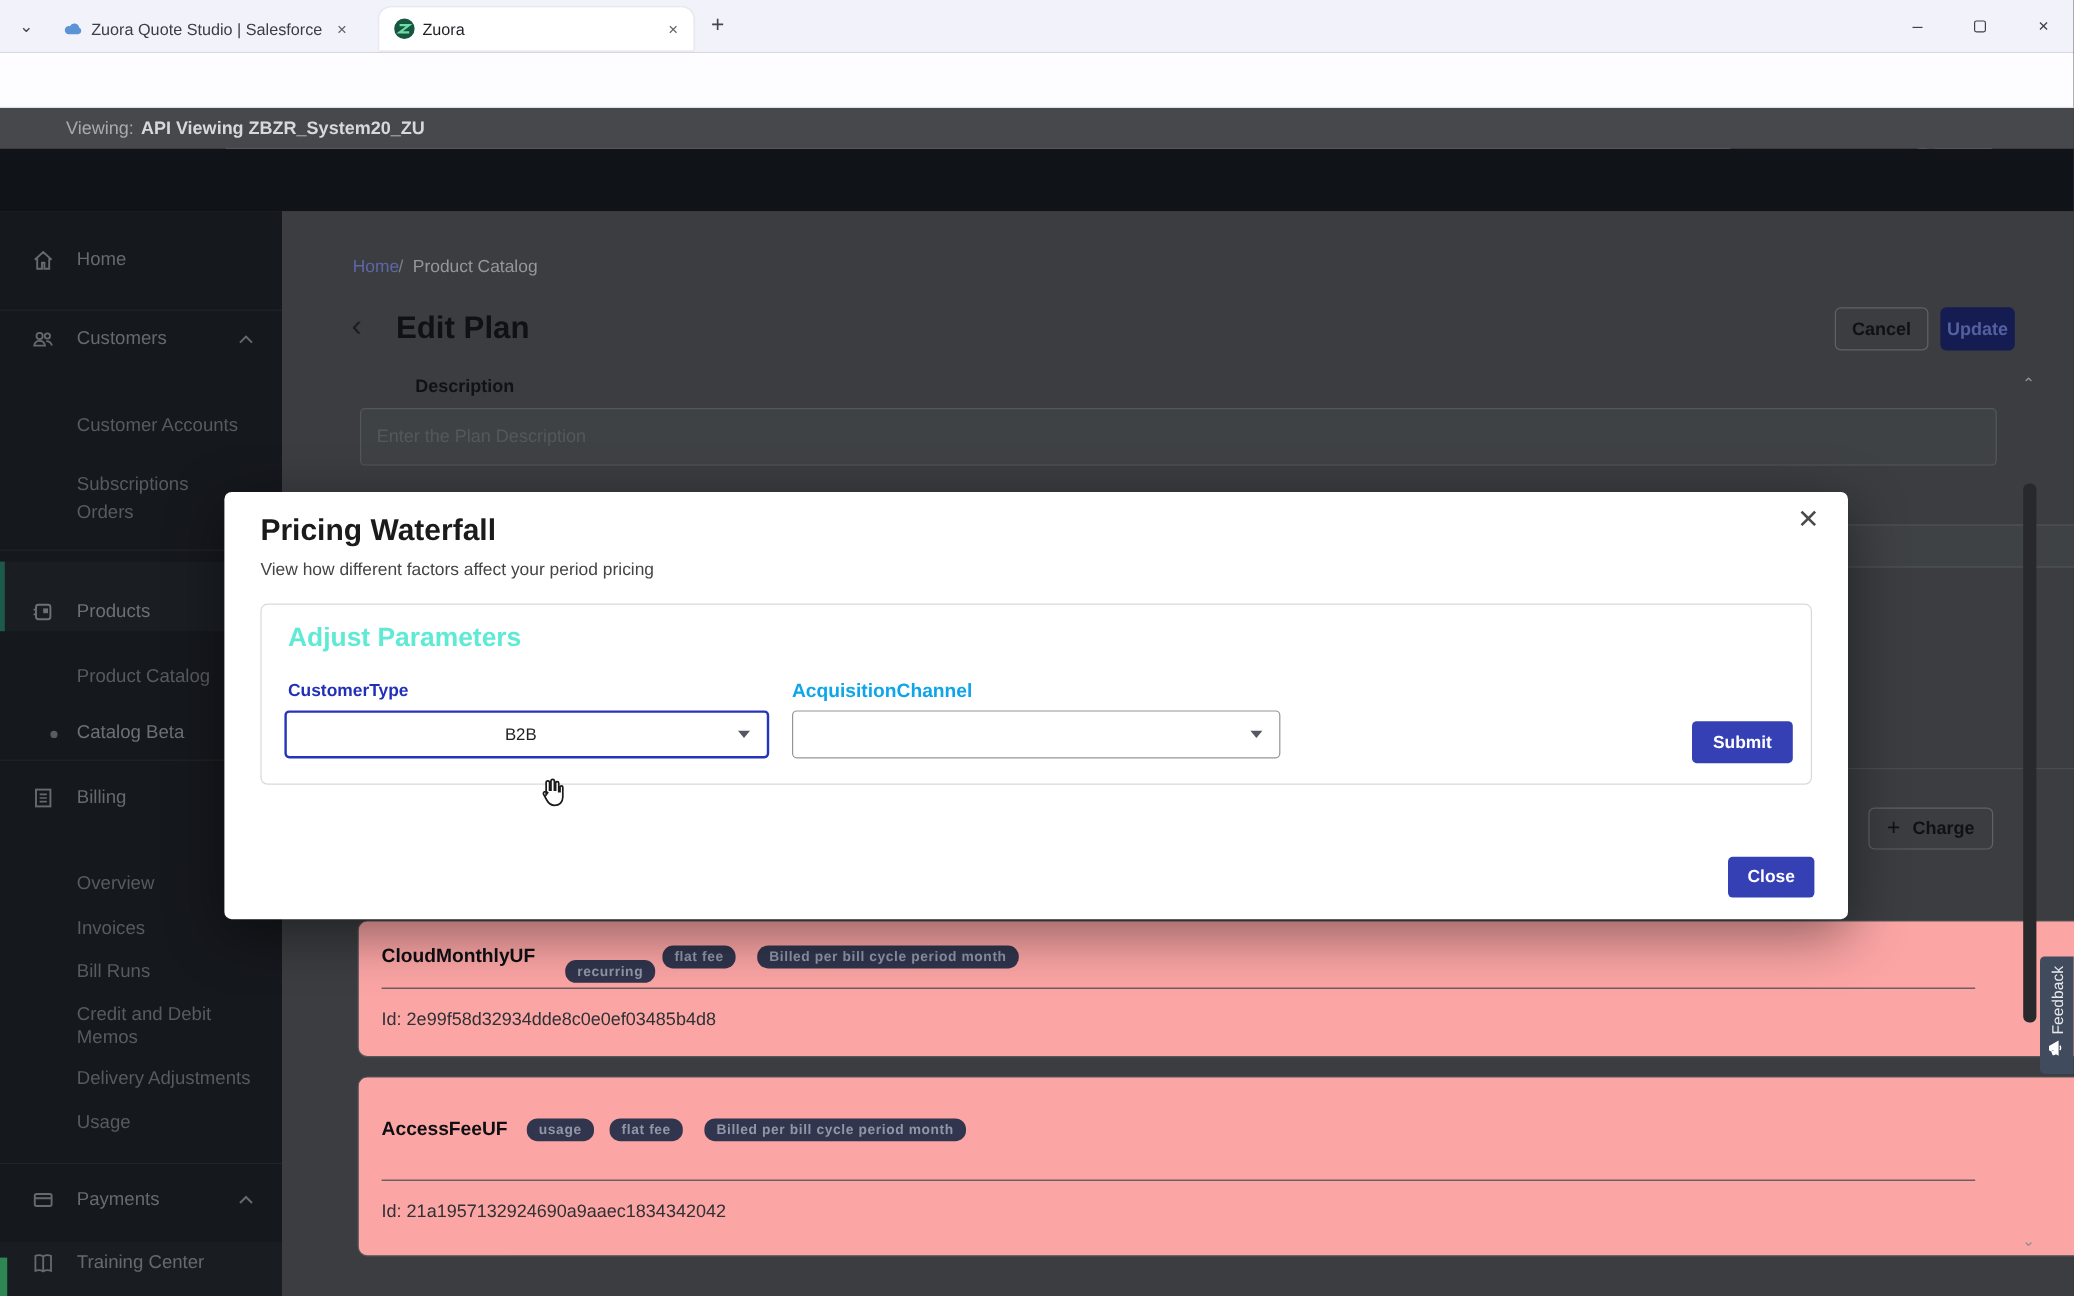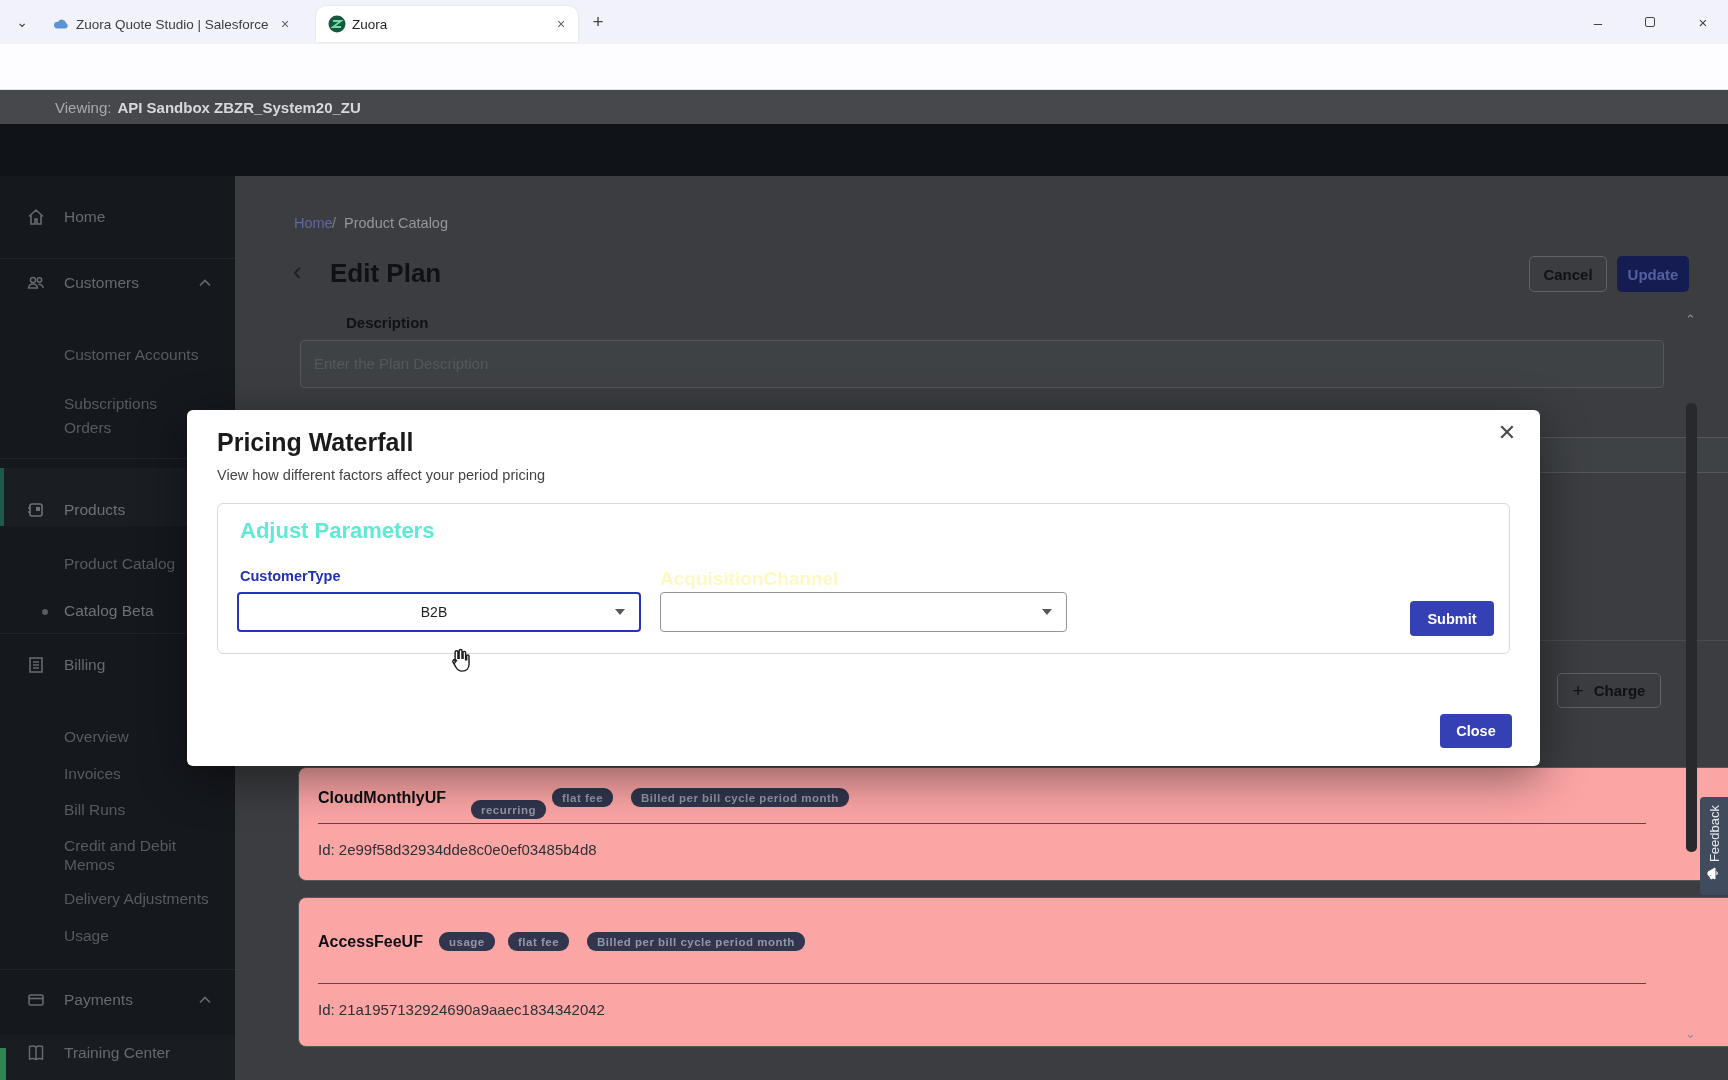--- a/index.html
+++ b/index.html
@@ -81,21 +81,21 @@
   .feedback-txt { writing-mode:vertical-rl; transform:rotate(180deg); color:#e8eaec; font-size:13px; margin-top:8px; }
 
   
   .overlay-shadow { left:187px; top:410px; width:1353px; height:356px; background:#ffffff; border-radius:6px; box-shadow:0 12px 48px rgba(0,0,0,.45); }
   .modal-title { left:217px; top:428px; font-size:25px; font-weight:bold; color:#1b1b1b; }
   .modal-sub { left:217px; top:467px; font-size:14.5px; color:#454545; }
   .modal-close { left:1492px; top:418px; width:30px; height:30px; color:#4a4a4a; font-size:22px; display:flex; align-items:center; justify-content:center; }
   .panel { left:217px; top:503px; width:1293px; height:151px; border:1px solid #d9d9dc; border-radius:6px; background:#fff; }
   .panel-title { left:240px; top:518px; font-size:22px; font-weight:bold; color:#5eead4; }
   .sel-label-blue { left:240px; top:568px; font-size:14.5px; font-weight:bold; color:#2230b8; }
-  .sel-label { left:660px; top:568px; font-size:19px; font-weight:bold; color:#fef9c3; }
+  .sel-label { left:660px; top:568px; font-size:16px; font-weight:bold; color:#0ea5e9; }
   .select { position:absolute; top:592px; height:40px; background:#fff; border-radius:4px; display:flex; align-items:center; }
   .select .val { font-size:14px; color:#1f1f1f; margin-left:14px; flex:1;text-align:center; }
   .tri { width:0; height:0; border-left:5px solid transparent; border-right:5px solid transparent; border-top:6px solid #55585f; margin-right:14px; }
   .btn-primary { position:absolute; background:#3540b5; border-radius:4px; color:#ffffff; font-size:14.5px; font-weight:bold; display:flex; align-items:center; justify-content:center; }
 </style>
 </head>
 <body>
 
 <div class="abs tabstrip">
   <div class="abs tab-search">⌄</div>
@@ -154,21 +154,21 @@
 
   <div class="abs work-pill">
     <span class="avatar-photo"></span>
     <span class="work-label">Work</span>
   </div>
   <div class="abs nav-ic" style="left:1692px; font-size:18px;">⋮</div>
 </div>
 
 <div class="abs env-banner">
   <span class="env-prefix">Viewing:</span>
-  <span class="env-value">API Sandbox ZBZR_System20_ZU</span>
+  <span class="env-value">API Viewing ZBZR_System20_ZU</span>
 </div>
 
 <div class="abs app-header">
   <svg class="abs" style="left:22px; top:141px;" width="22" height="18" viewBox="0 0 22 18">
       <path d="M3 3h16M9 9h10M3 15h16M7 6 4 9l3 3" stroke="#5b5f64" stroke-width="1.8" fill="none"></path>
     </svg>
   <div class="abs brand">ZUORA</div>
   <div class="abs brand-product">Billing</div>
 
   <div class="abs search-box">
@@ -272,21 +272,21 @@
 
 <div class="abs content">
   <span class="crumb" style="left:59px; color:#5e66a8;">Home</span>
   <span class="crumb" style="left:97px; color:#7e8184;">/</span>
   <span class="crumb" style="left:109px; color:#95989b;">Product Catalog</span>
 
   <span class="back-chev">‹</span>
   <div class="page-title">Edit Plan</div>
 
   <div class="btn-outline" style="left:1294px; top:80px; width:78px; height:36px;">Cancel</div>
-  <div class="btn-dim-primary" style="left:1382px; top:80px; width:72px; height:36px;">Update</div>
+  <div class="btn-dim-primary" style="left:1382px; top:80px; width:62px; height:36px;">Update</div>
 
   <div class="field-label" style="left:75px; top:138px;">Description</div>
   <div class="textarea" style="left:65px; top:164px; width:1364px; height:48px;">
     <span class="placeholder" style="left:13px; top:14px;">Enter the Plan Description</span>
   </div>
 
   <div class="date-field" style="left:1300px; top:261px; width:366px; height:36px;">
     
   </div>
 

